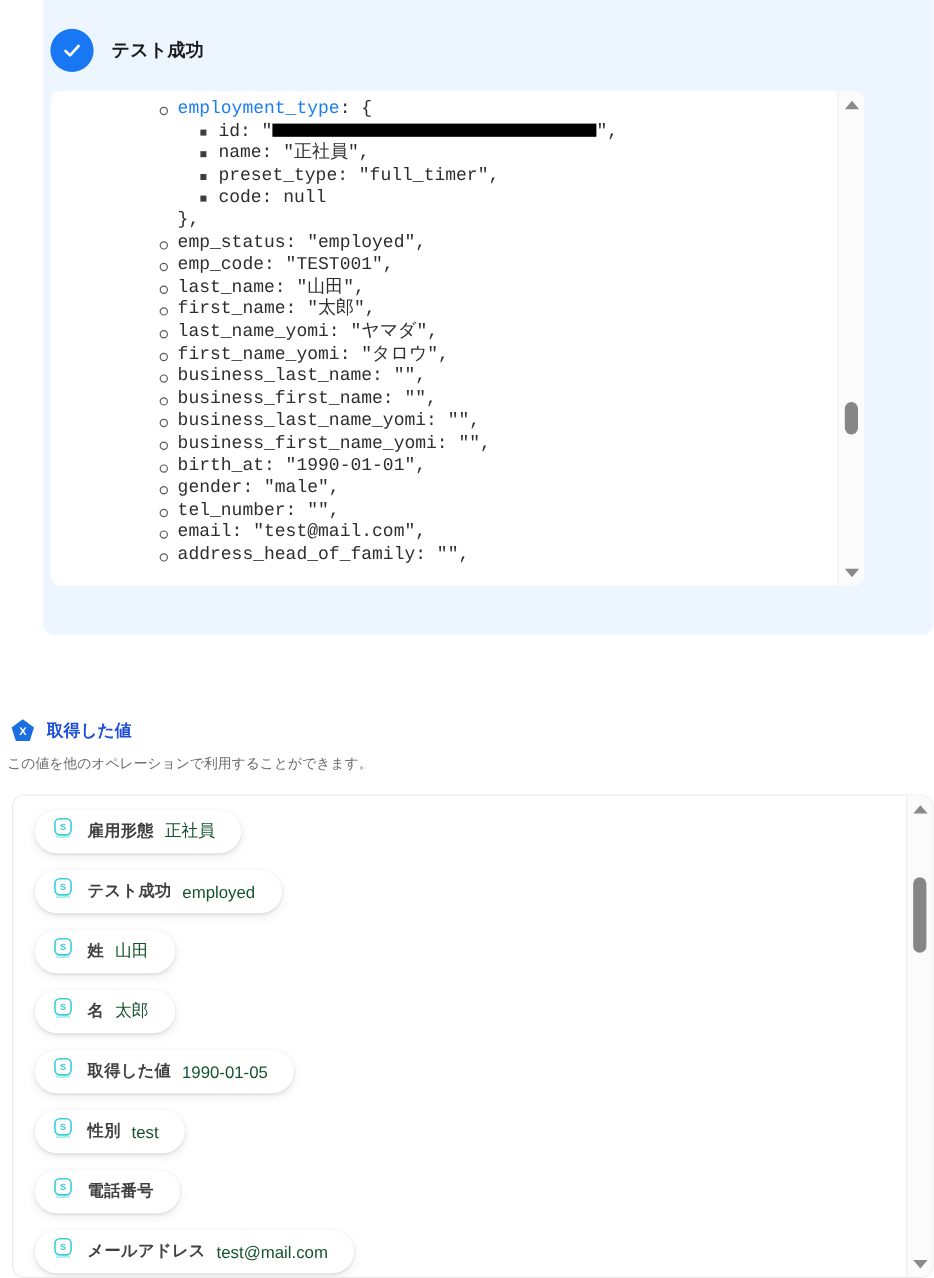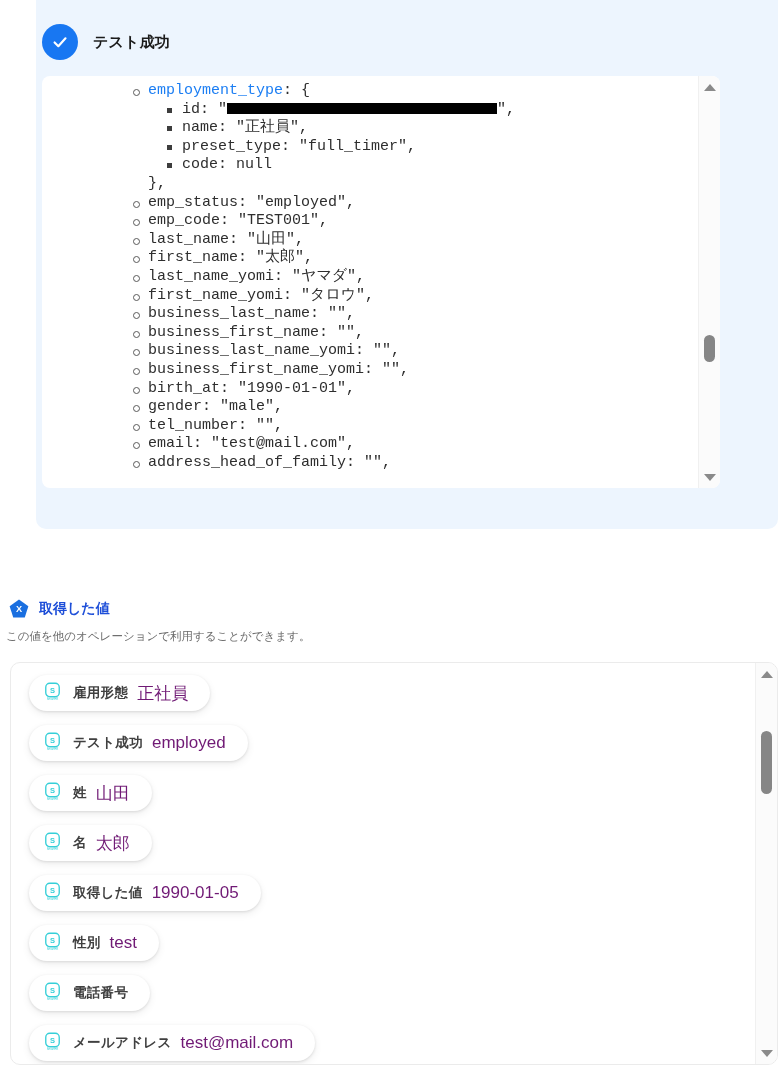--- a/index.html
+++ b/index.html
@@ -164,21 +164,21 @@
   }
   .chip-row { display: block; }
   .chip-logo { width: 19px; height: 19px; flex: 0 0 auto; }
   .chip-label {
     margin-left: 11px;
     font-size: 13.5px; font-weight: bold; color: #404040;
     letter-spacing: .3px;
   }
   .chip-value {
     margin-left: 9px;
-    font-size: 17px; color: #701a75;
+    font-size: 14px; color: #14532d;
   }
   .chip-value:empty { margin-left: 0; }
 </style>
 </head>
 <body>
 
 <div class="banner">
   <div class="banner-head">
     <span class="check-circle">
       <svg width="20" height="20" viewBox="0 0 24 24" aria-hidden="true">

